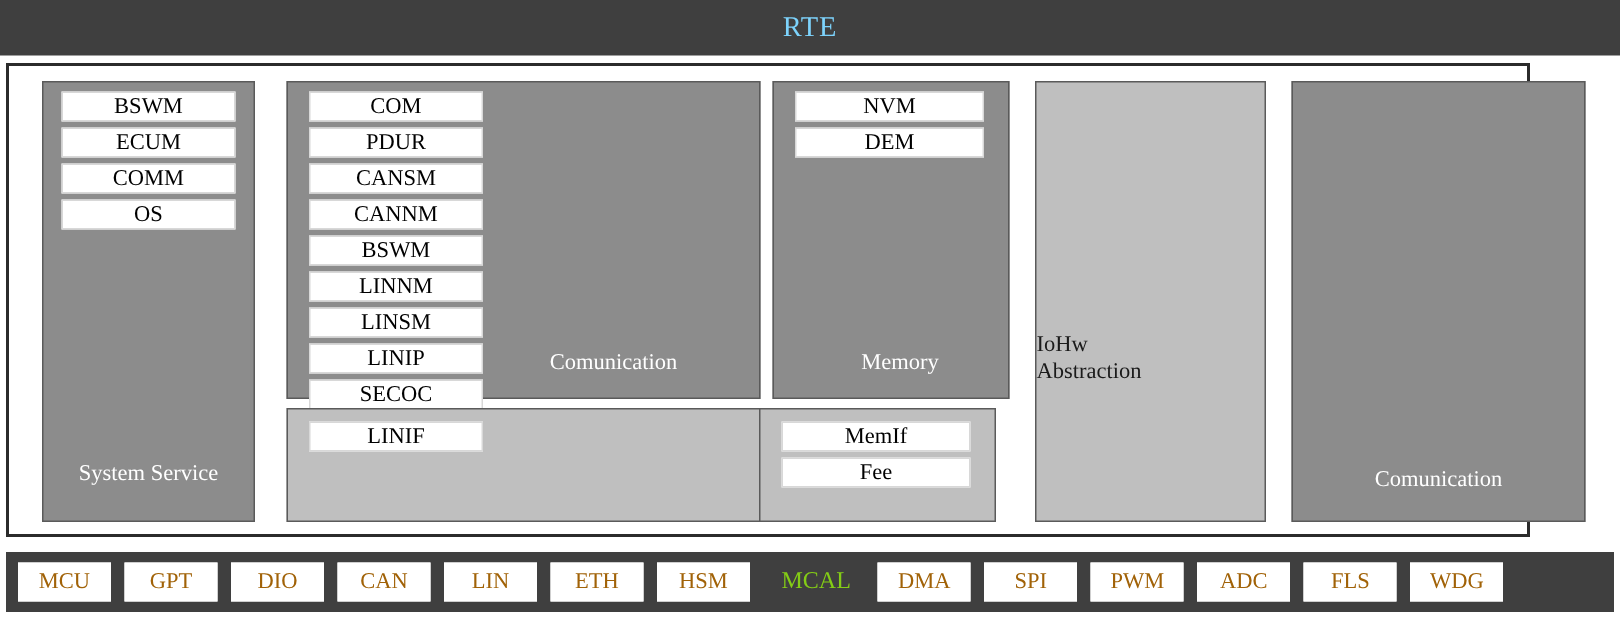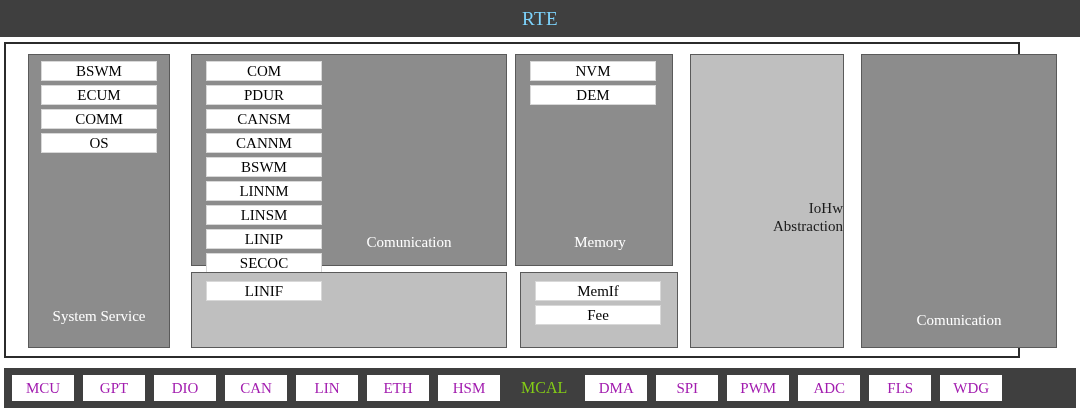--- a/index.html
+++ b/index.html
@@ -89,59 +89,59 @@
     white-space: pre-line;
   }
   .cap-white { color: #ffffff; }
   .cap-black { color: #1a1a1a; }
 
   
   #col-system-service   { left: 22px;  top: 10px;  width: 142px; height: 294px; }
   #col-communication    { left: 185px; top: 10px;  width: 316px; height: 212px; }
   #col-communication-if { left: 185px; top: 228px; width: 316px; height: 76px;  }
   #col-memory           { left: 509px; top: 10px;  width: 158px; height: 212px; }
-  #col-memory-if        { left: 514px; top: 228px; width: 158px; height: 76px; padding-left: 37px;  }
+  #col-memory-if        { left: 500px; top: 228px; width: 158px; height: 76px; padding-left: 37px;  }
   #col-iohw             { left: 684px; top: 10px;  width: 154px; height: 294px; }
   #col-complexdrive     { left: 855px; top: 10px;  width: 196px; height: 294px; }
 
   
   #col-communication    .leaf-stack { padding: 0 0 0 14px; }
   #col-communication    .leaf { width: 116px; }
   #col-communication-if .leaf-stack { padding: 0 0 0 14px; top: 8px; }
   #col-communication-if .leaf { width: 116px; }
   #col-memory           .leaf-stack { padding: 0 0 0 14px; }
   #col-memory           .leaf { width: 126px; }
   #col-memory-if        .leaf-stack { padding: 0 0 0 14px; top: 8px; }
   #col-memory-if        .leaf { width: 126px; }
 
   
   #cap-system-service   { left: 0;  right: 0;  bottom: 22px; text-align: center; }
   #cap-communication    { left: 0;  right: 0;  bottom: 14px; text-align: center;
                           padding-left: 120px; }
   #cap-memory           { left: 0;  right: 0;  bottom: 14px; text-align: center;
                           padding-left: 12px; }
-  #cap-iohw             { left: 0;  right: 0;  top: 144px; text-align: right; }
+  #cap-iohw             { left: 0;  right: 0;  top: 166px; text-align: left; }
   #cap-complexdrive     { left: 0;  right: 0;  bottom: 18px; text-align: center; }
 
   
   .mcal-bar {
     position: absolute;
     left: 4px;
     top: 368px;
     width: 1072px;
     height: 40px;
     background: #3f3f3f;
     box-sizing: border-box;
     display: flex;
     align-items: center;
     padding: 0 8px;
   }
   .mcal-chip {
     background: #ffffff;
-    color: #a21caf;
+    color: #a16207;
     height: 26px;
     line-height: 25px;
     font-size: 15px;
     text-align: center;
     margin-right: 9px;
     box-sizing: border-box;
     border: 1px solid #ffffff;
     white-space: nowrap;
     flex: 0 0 auto;
     min-width: 62px;

